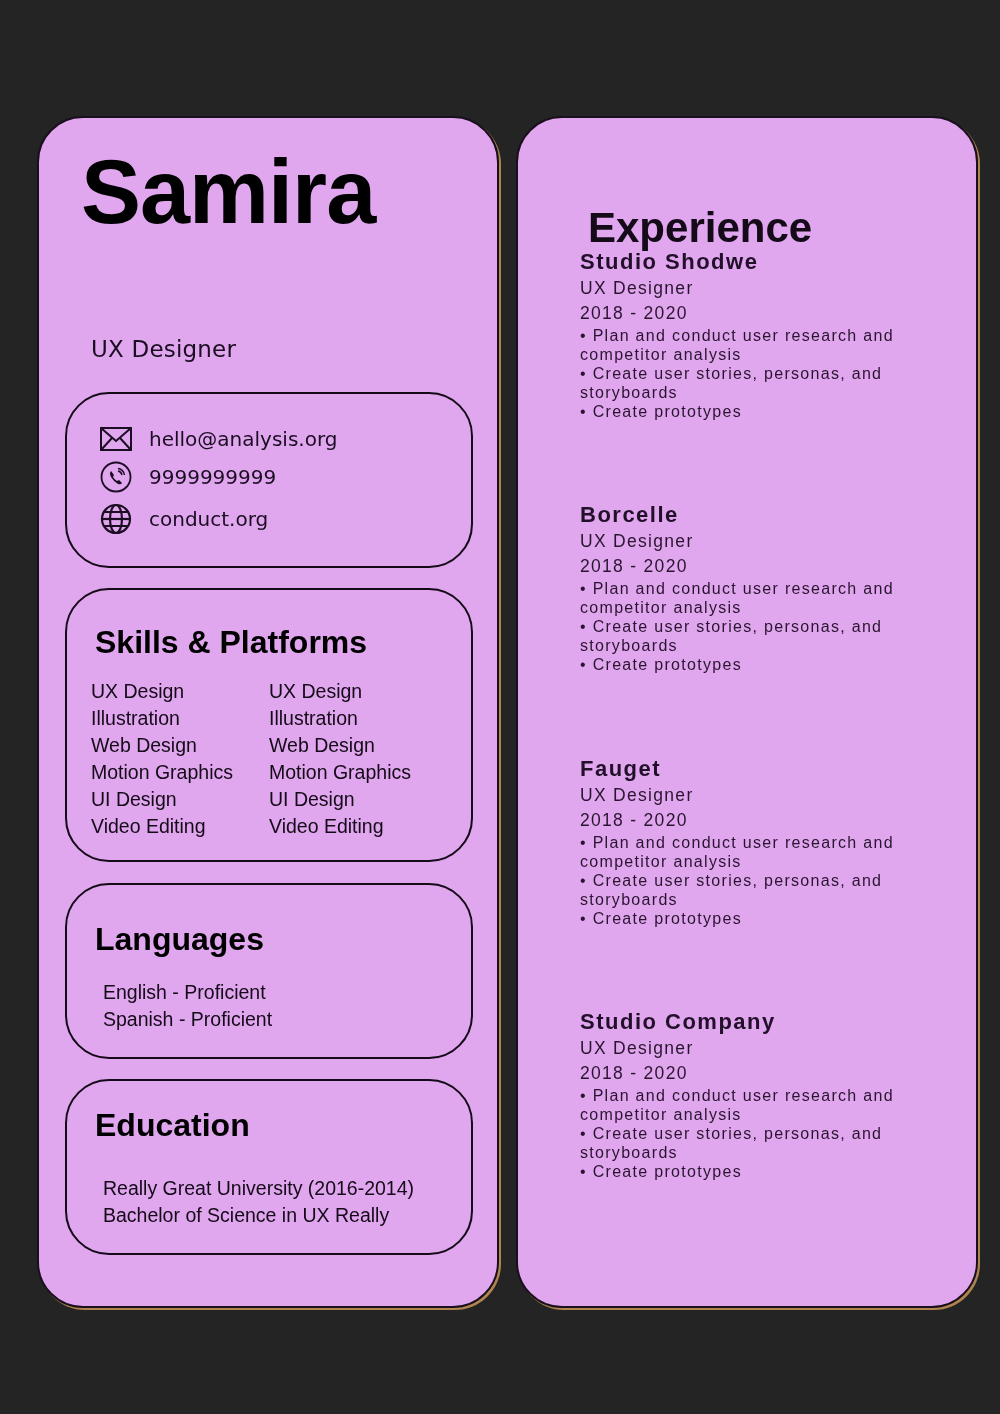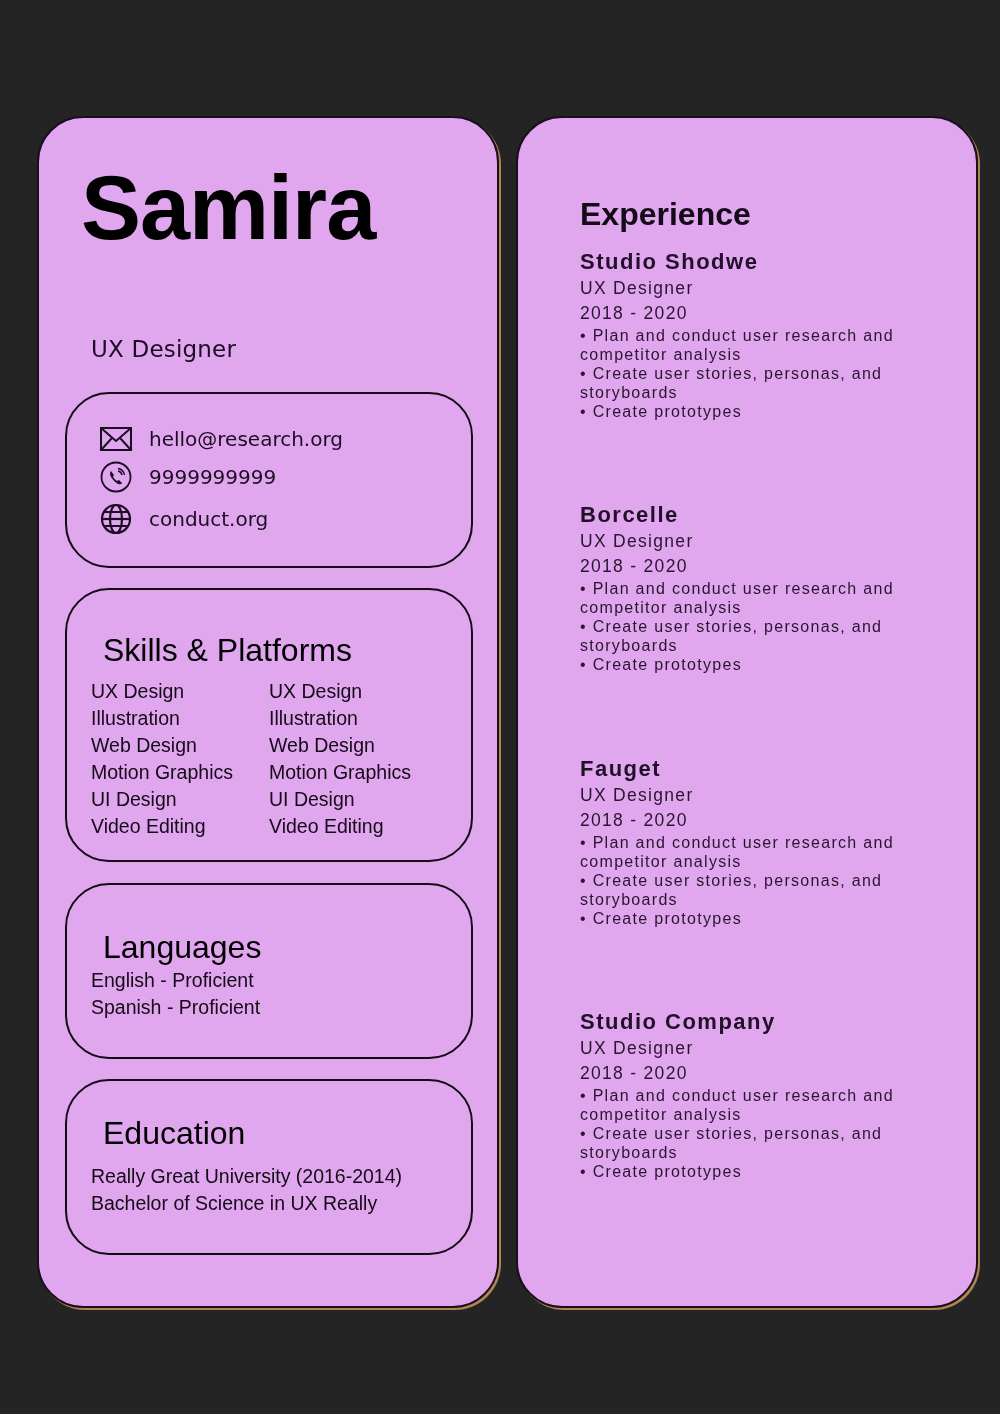--- a/index.html
+++ b/index.html
@@ -20,21 +20,21 @@
       left: 37px; top: 116px; width: 462px; height: 1192px;
       border: 2px solid #1a0f1d;
       box-shadow: 2px 2px 0 0 #b0844e;
     }
     .panel-right {
       left: 516px; top: 116px; width: 462px; height: 1192px;
       border: 2px solid #1a0f1d;
       box-shadow: 2px 2px 0 0 #b0844e;
     }
     .name {
-      position: absolute; left: 42px; top: 50px;
+      position: absolute; left: 42px; top: 34px;
       font-family: "Liberation Sans", sans-serif;
       font-weight: bold;
       font-size: 90px; line-height: 80px;
       color: #000;
       letter-spacing: -1px;
       margin: 0;
     }
     .name span { display: block; }
     .role {
       position: absolute; left: 52px; top: 218px;
@@ -59,38 +59,38 @@
       display: flex; align-items: center;
     }
     .contact-row .ic { width: 34px; height: 34px; display: flex; align-items: center; justify-content: center; }
     .contact-row .txt {
       margin-left: 16px;
       font-family: "DejaVu Sans", sans-serif;
       font-size: 20px; color: #1b0d22;
     }
     .box-title {
       position: absolute; left: 24px;
-      font-weight: normal; font-size: 32px; color: #000;
-      margin: 12px;
+      font-weight: bold; font-size: 32px; color: #000;
+      margin: 4px;
     }
     .skills-col {
       position: absolute; top: 88px;
       font-size: 19.5px; line-height: 27px; color: #140a18;
       list-style: none; margin: 0; padding: 0;
     }
     .skills-col.c1 { left: 24px; }
     .skills-col.c2 { left: 202px; }
     .plain-lines {
       position: absolute; left: 24px; top: 82px;
       font-size: 19.5px; line-height: 27px; color: #140a18;
-      margin: 0; padding: 0; list-style: none;
+      margin: 12px; padding: 0; list-style: none;
     }
     .exp-title {
       position: absolute; left: 62px; top: 78px;
-      font-weight: bold; font-size: 32px; color: #140a18; margin: 0;
+      font-weight: bold; font-size: 42px; color: #140a18; margin: 8px;
     }
     .job {
       position: absolute; left: 62px; width: 360px;
       color: #2a1530;
       letter-spacing: 1.3px;
     }
     .job .company {
       font-weight: bold; font-size: 22px; line-height: 28px;
       letter-spacing: 1.5px; color: #22102a;
       display: block;
@@ -113,21 +113,21 @@
   <div class="box contact-box">
     <div class="contact-row" style="top:28px;">
       <span class="ic">
         <svg width="32" height="24" viewBox="0 0 32 24">
             <rect x="1" y="1" width="30" height="22" fill="none" stroke="#1b0d22" stroke-width="2"></rect>
             <polyline points="1,1 16,14 31,1" fill="none" stroke="#1b0d22" stroke-width="2"></polyline>
             <line x1="1" y1="23" x2="12" y2="11" stroke="#1b0d22" stroke-width="2"></line>
             <line x1="31" y1="23" x2="20" y2="11" stroke="#1b0d22" stroke-width="2"></line>
           </svg>
       </span>
-      <span class="txt">hello@research.org</span>
+      <span class="txt">hello@analysis.org</span>
     </div>
     <div class="contact-row" style="top:66px;">
       <span class="ic">
         <svg width="32" height="32" viewBox="0 0 32 32">
             <circle cx="16" cy="16" r="14.5" fill="none" stroke="#1b0d22" stroke-width="1.8"></circle>
             <path d="M11 10 q-2 2 0 6 q3 5 7 7 q3 1 4 -1 l-3 -3 l-2 1 q-3 -2 -4 -4 l1 -2 z" fill="#1b0d22"></path>
             <path d="M18 10 a5 5 0 0 1 4 4 M18 7.5 a8 8 0 0 1 6.5 6.5" fill="none" stroke="#1b0d22" stroke-width="1.4"></path>
           </svg>
       </span>
       <span class="txt">9999999999</span>

